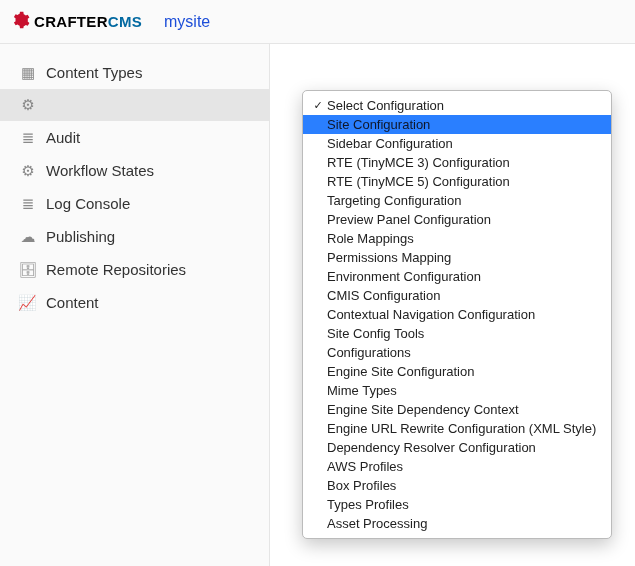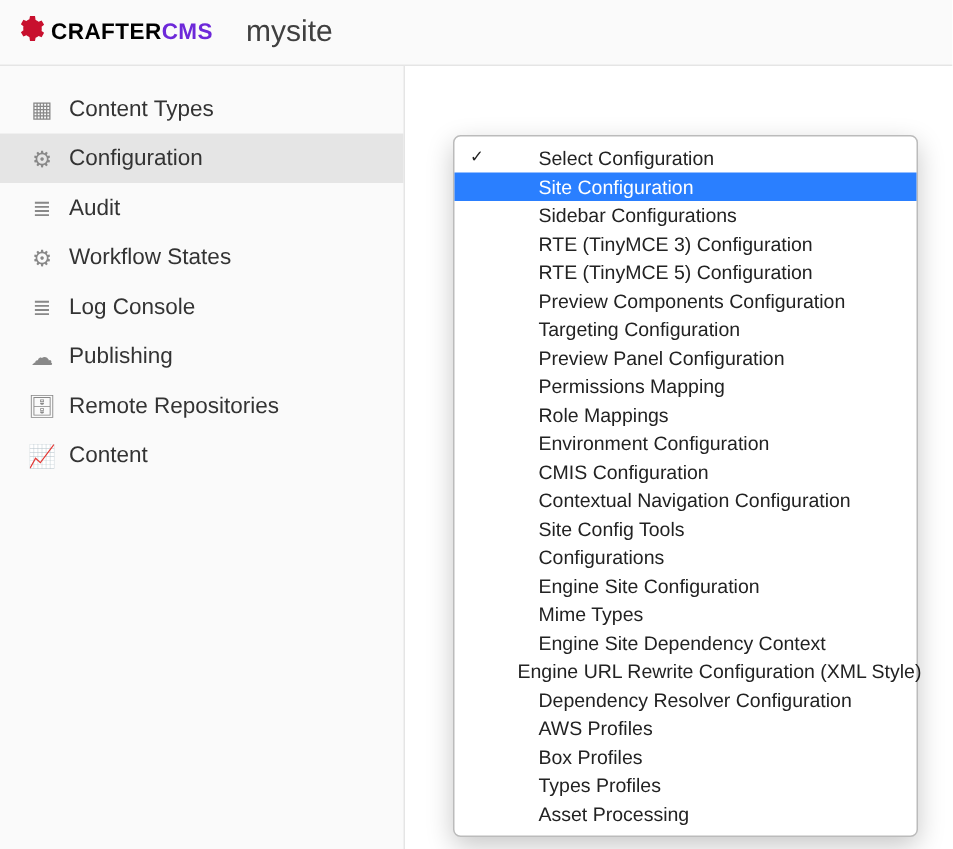--- a/index.html
+++ b/index.html
@@ -22,25 +22,25 @@
       display: flex;
       align-items: center;
       gap: 4px;
     }
     .logo-text {
       font-size: 15px;
       font-weight: 700;
       letter-spacing: 0.3px;
       color: #333;
     }
-    .logo-text .bold { color: #6d28d9; text-align: center; }
+    .logo-text .bold { color: #0369a1; text-align: center; }
     .site-name {
       margin-left: 22px;
-      font-size: 20px;
-      color: #404040;
+      font-size: 16px;
+      color: #1d4ed8;
       font-weight: 400;
     }
     .body-area {
       display: flex;
       height: calc(100% - 44px);
     }
     .sidebar {
       width: 270px;
       background: #fafafa;
       border-right: 1px solid #e5e5e5;
@@ -95,25 +95,24 @@
       white-space: nowrap;
     }
     .dropdown-item .check {
       width: 14px;
       text-align: center;
       font-size: 11px;
       color: #222;
     }
     .dropdown-item .label {
       padding-left: 2px;
-      margin-left: 32px;
     }
     .dropdown-item.highlighted {
       background: #2a7fff;
-      color: #ffffff;
+      color: #0f172a;
       align-items: flex-end;
     }
     .dropdown-item.highlighted .check { color: #fff; }
   </style>
 </head>
 <body>
 
 <div class="topbar">
   <div class="logo">
     <span>
@@ -129,21 +128,20 @@
 </div>
 
 <div class="body-area">
   <nav class="sidebar" id="sidebar">
       <div class="sidebar-item">
         <span class="icon">▦</span>
         <span>Content Types</span>
       </div>
       <div class="sidebar-item active">
         <span class="icon">⚙</span>
-        <span>Configuration</span>
       </div>
       <div class="sidebar-item">
         <span class="icon">≣</span>
         <span>Audit</span>
       </div>
       <div class="sidebar-item">
         <span class="icon">⚙</span>
         <span>Workflow States</span>
       </div>
       <div class="sidebar-item">
@@ -168,49 +166,45 @@
         <div class="dropdown-item">
           <span class="check">✓</span>
           <span class="label">Select Configuration</span>
         </div>
         <div class="dropdown-item highlighted">
           <span class="check"></span>
           <span class="label">Site Configuration</span>
         </div>
         <div class="dropdown-item">
           <span class="check"></span>
-          <span class="label">Sidebar Configurations</span>
+          <span class="label">Sidebar Configuration</span>
         </div>
         <div class="dropdown-item">
           <span class="check"></span>
           <span class="label">RTE (TinyMCE 3) Configuration</span>
         </div>
         <div class="dropdown-item">
           <span class="check"></span>
           <span class="label">RTE (TinyMCE 5) Configuration</span>
         </div>
         <div class="dropdown-item">
           <span class="check"></span>
-          <span class="label">Preview Components Configuration</span>
-        </div>
-        <div class="dropdown-item">
-          <span class="check"></span>
           <span class="label">Targeting Configuration</span>
         </div>
         <div class="dropdown-item">
           <span class="check"></span>
           <span class="label">Preview Panel Configuration</span>
         </div>
         <div class="dropdown-item">
           <span class="check"></span>
+          <span class="label">Role Mappings</span>
+        </div>
+        <div class="dropdown-item">
+          <span class="check"></span>
           <span class="label">Permissions Mapping</span>
-        </div>
-        <div class="dropdown-item">
-          <span class="check"></span>
-          <span class="label">Role Mappings</span>
         </div>
         <div class="dropdown-item">
           <span class="check"></span>
           <span class="label">Environment Configuration</span>
         </div>
         <div class="dropdown-item">
           <span class="check"></span>
           <span class="label">CMIS Configuration</span>
         </div>
         <div class="dropdown-item">

